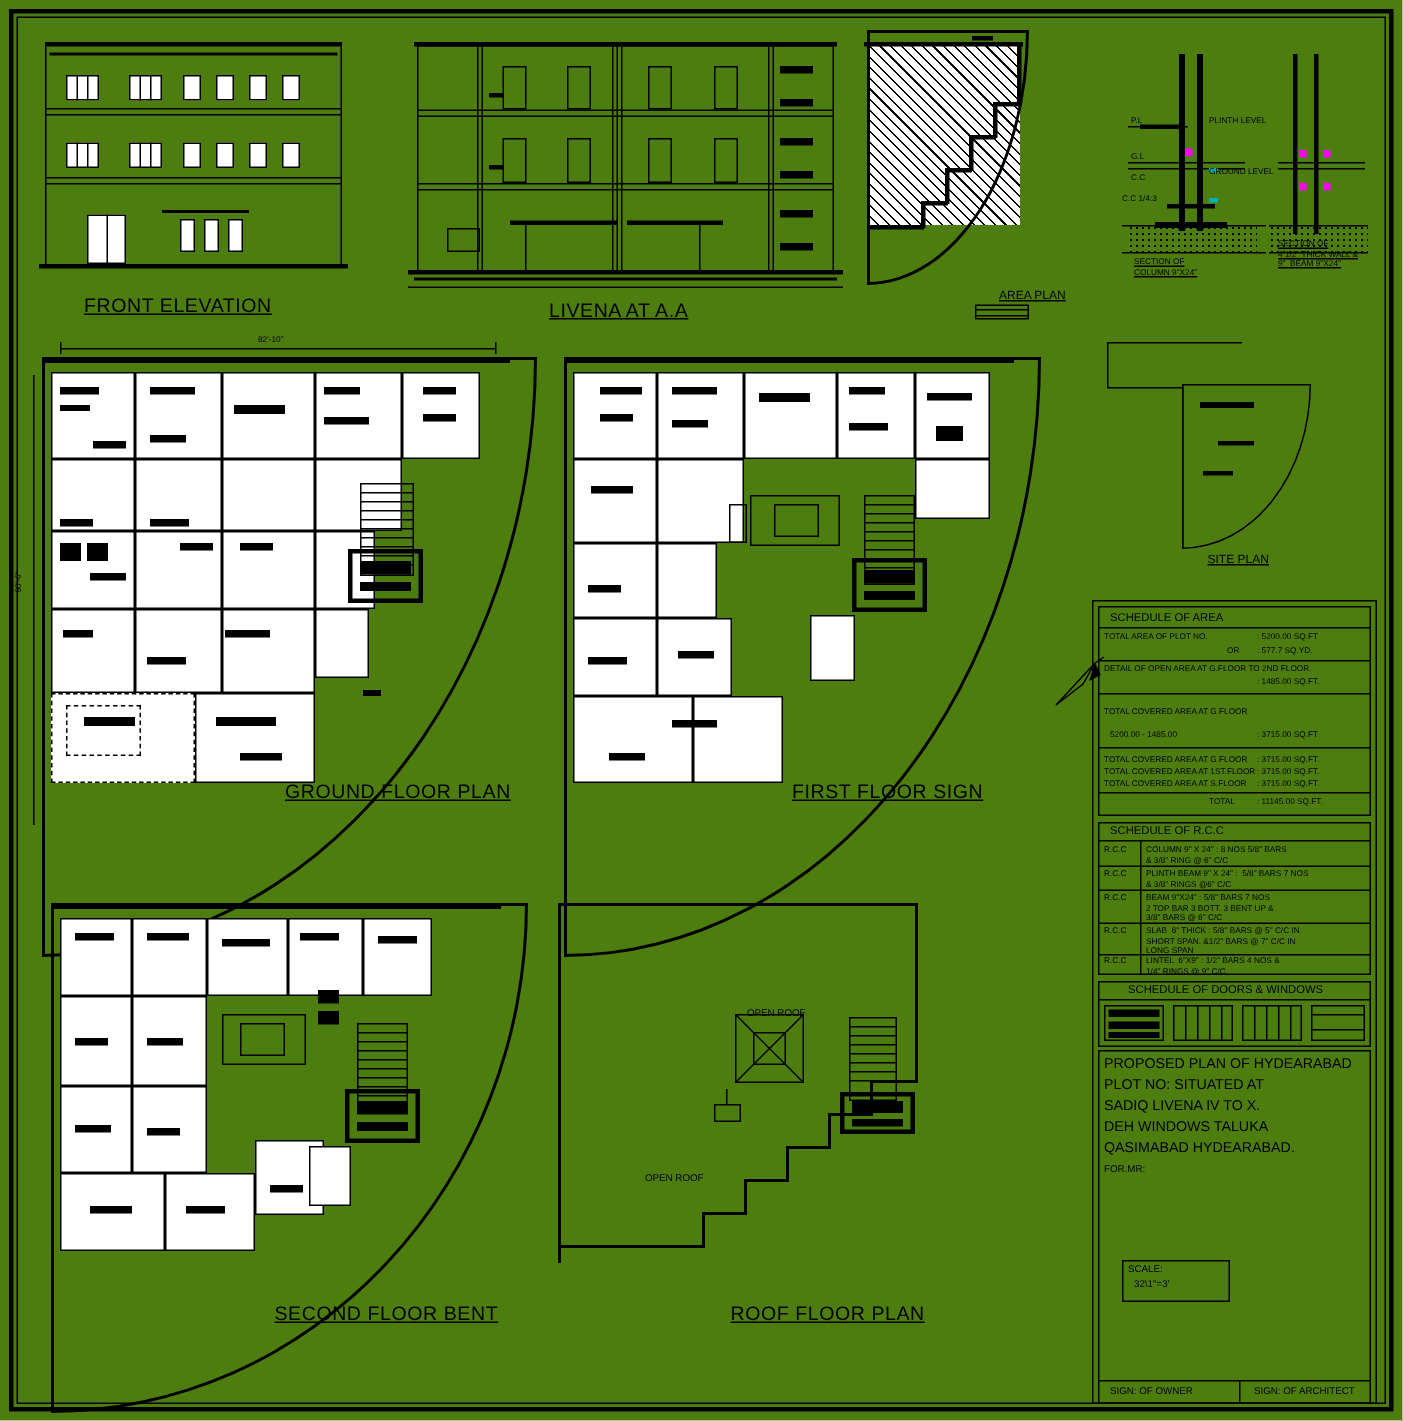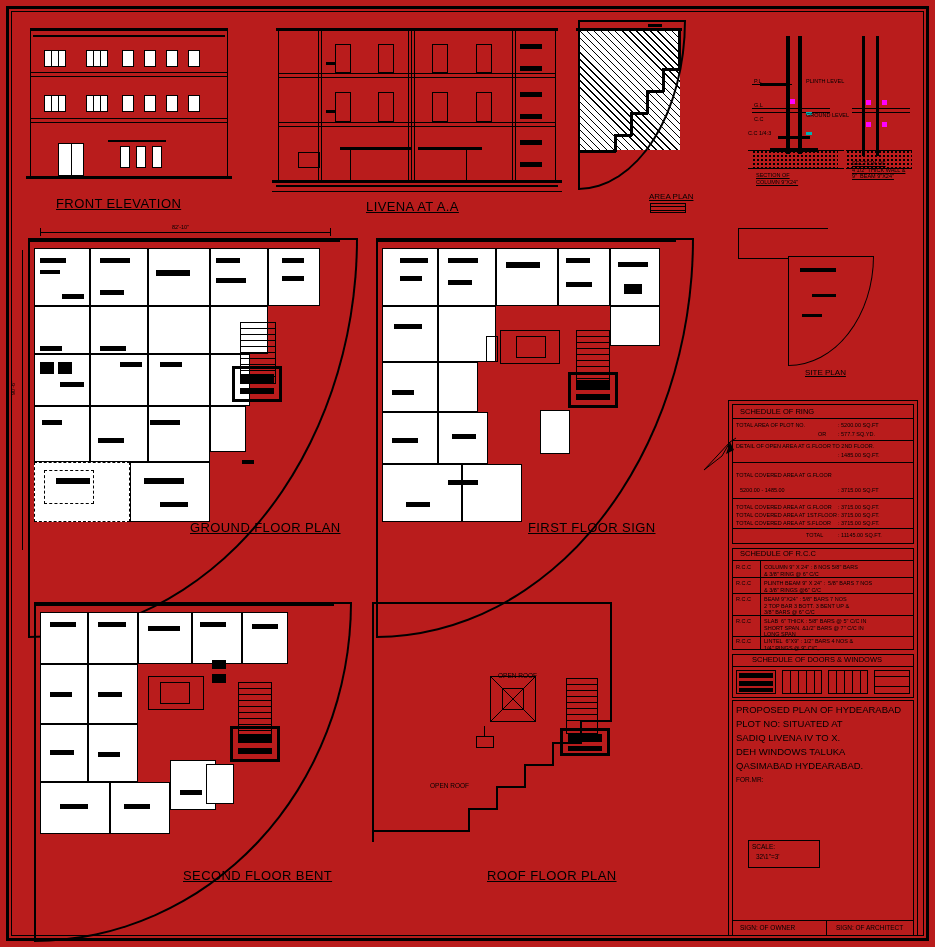--- a/index.html
+++ b/index.html
@@ -1,17 +1,17 @@
 <!DOCTYPE html>
 <html><head>
 <meta charset="utf-8">
 <style>
   html,body{margin:0;padding:0;background:#ffffff;}
   body{font-family:"Liberation Sans",sans-serif;}
-  #sheet{position:relative;width:935px;height:947px;background:#b91c1c;overflow:hidden;}
+  #sheet{position:relative;width:935px;height:947px;background:#4d7c0f;overflow:hidden;}
   .border-outer{position:absolute;left:6px;top:6px;width:923px;height:935px;border:3px solid #000;box-sizing:border-box;}
   .border-inner{position:absolute;left:11px;top:11px;width:913px;height:925px;border:1px solid #000;box-sizing:border-box;}
   .cap{position:absolute;font-size:13px;letter-spacing:.4px;text-decoration:underline;color:#000;white-space:nowrap;}
   .cap.sm{font-size:8px;letter-spacing:0;}
   .blk{position:absolute;background:#000;}
   .ln{position:absolute;background:#000;height:1px;}
   .vln{position:absolute;background:#000;width:1px;}
   .bx{position:absolute;border:1px solid #000;box-sizing:border-box;}
   .bx2{position:absolute;border:2px solid #000;box-sizing:border-box;}
   .t5{position:absolute;font-size:5.5px;line-height:6.5px;color:#000;white-space:nowrap;}
@@ -135,21 +135,21 @@
     <div class="blk" style="left:614px;top:134px;width:18px;height:3px;"></div>
     <div class="blk" style="left:614px;top:136px;width:3px;height:16px;"></div>
     <div class="blk" style="left:578px;top:150px;width:38px;height:3px;"></div>
     <div class="quad" style="left:578px;top:20px;width:108px;height:170px;border-radius:0 0 120% 0;"></div>
     <div class="blk" style="left:648px;top:24px;width:14px;height:3px;"></div>
 
     <div class="bx" style="left:650px;top:203px;width:36px;height:10px;"></div>
     <div class="ln" style="left:650px;top:206px;width:36px;"></div>
     <div class="ln" style="left:650px;top:210px;width:36px;"></div>
   </div>
-  <div class="cap sm" style="left:649px;top:192px;">AREA PLAN</div>
+  <div class="cap sm" style="left:666px;top:192px;">AREA PLAN</div>
 
   <div>
     <div class="bx" style="left:744px;top:26px;width:172px;height:160px;border:0;"></div>
 
     <div class="dot" style="left:752px;top:150px;width:86px;height:18px;"></div>
     <div class="ln" style="left:748px;top:150px;width:96px;"></div>
     <div class="ln" style="left:748px;top:168px;width:96px;"></div>
 
     <div class="blk" style="left:786px;top:36px;width:4px;height:118px;"></div>
     <div class="blk" style="left:798px;top:36px;width:4px;height:118px;"></div>
@@ -424,21 +424,21 @@
     <div class="blk" style="left:568px;top:746px;width:34px;height:5px;"></div>
     <div class="bx" style="left:476px;top:736px;width:18px;height:12px;"></div>
     <div class="vln" style="left:484px;top:726px;height:10px;"></div>
   </div>
   <div class="cap" style="left:487px;top:868px;">ROOF FLOOR PLAN</div>
 
   <div class="bx" style="left:728px;top:400px;width:190px;height:536px;"></div>
 
   <div class="bx" style="left:732px;top:404px;width:182px;height:140px;"></div>
   <div class="ln" style="left:732px;top:418px;width:182px;"></div>
-  <div class="t7" style="left:740px;top:407px;">SCHEDULE OF RING</div>
+  <div class="t7" style="left:740px;top:407px;">SCHEDULE OF AREA</div>
   <div class="t5" style="left:736px;top:422px;">TOTAL AREA OF PLOT NO.</div>
   <div class="t5" style="left:838px;top:422px;">:  5200.00  SQ.FT</div>
   <div class="t5" style="left:818px;top:431px;">OR</div>
   <div class="t5" style="left:838px;top:431px;">:  577.7    SQ.YD.</div>
   <div class="ln" style="left:732px;top:440px;width:182px;"></div>
   <div class="t5" style="left:736px;top:443px;">DETAIL OF OPEN AREA AT G.FLOOR TO 2ND FLOOR.</div>
   <div class="t5" style="left:838px;top:452px;">:  1485.00 SQ.FT.</div>
   <div class="ln" style="left:732px;top:462px;width:182px;"></div>
   <div class="t5" style="left:736px;top:472px;">TOTAL COVERED AREA AT G.FLOOR</div>
   <div class="t5" style="left:740px;top:487px;">5200.00        -  1485.00</div>

